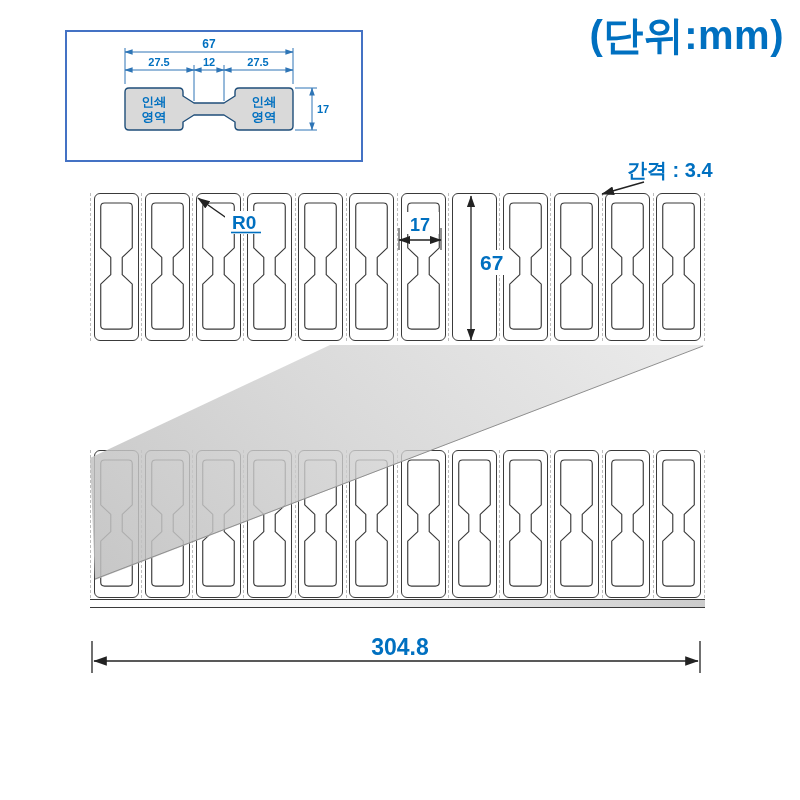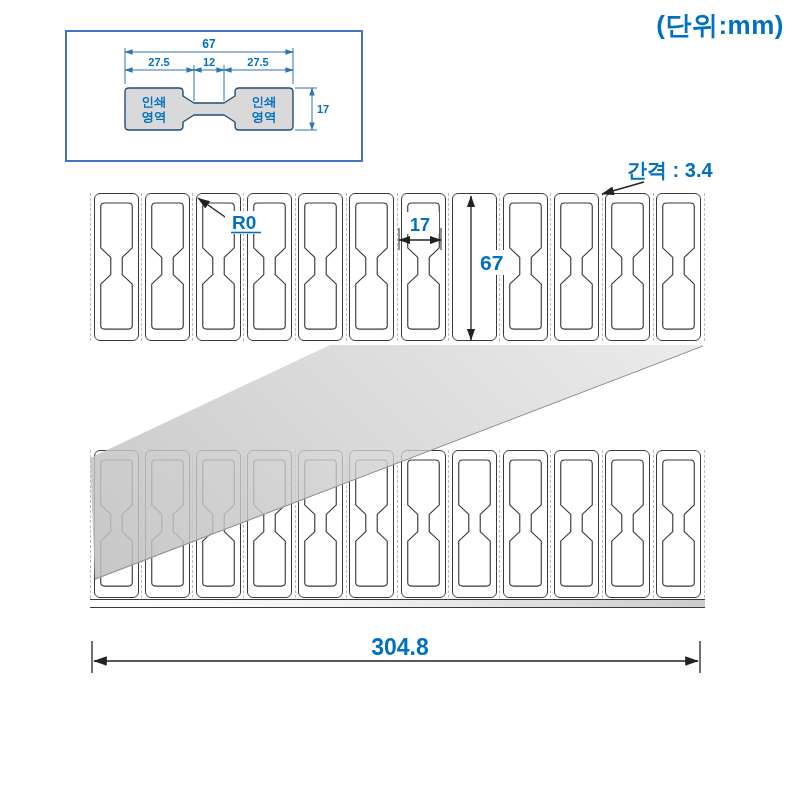--- a/index.html
+++ b/index.html
@@ -4,21 +4,21 @@
 <style>
   * { margin:0; padding:0; box-sizing:border-box; }
   html,body { width:800px; height:800px; }
   body {
     position:relative; background:#ffffff; overflow:hidden;
     font-family:"Liberation Sans", sans-serif;
   }
 
   #unit-note {
     position:absolute; top:8px; right:16px;
-    font-size:26px; font-weight:800; color:#0070c0; letter-spacing:0.5px;
+    font-size:40px; font-weight:800; color:#0070c0; letter-spacing:0.5px;
   }
 
   #detail-box {
     position:absolute; left:65px; top:30px; width:298px; height:132px;
     border:2px solid #4472c4; background:#fff; z-index:4;
   }
   #detail-box svg { width:100%; height:100%; display:block; }
   .d-text { font-family:"Liberation Sans",sans-serif; fill:#0070c0; font-weight:700; }
   .d-line { stroke:#2e75b6; stroke-width:1; fill:none; }
 

